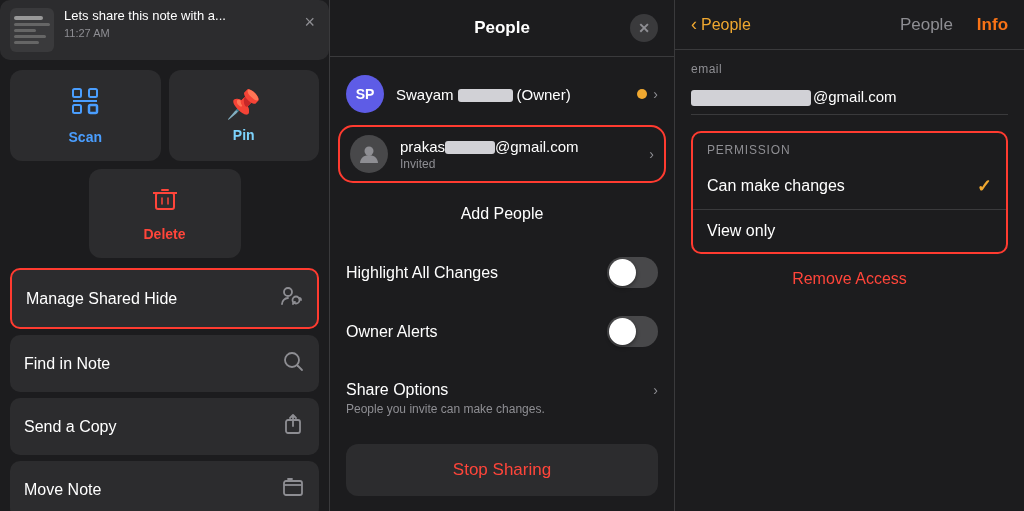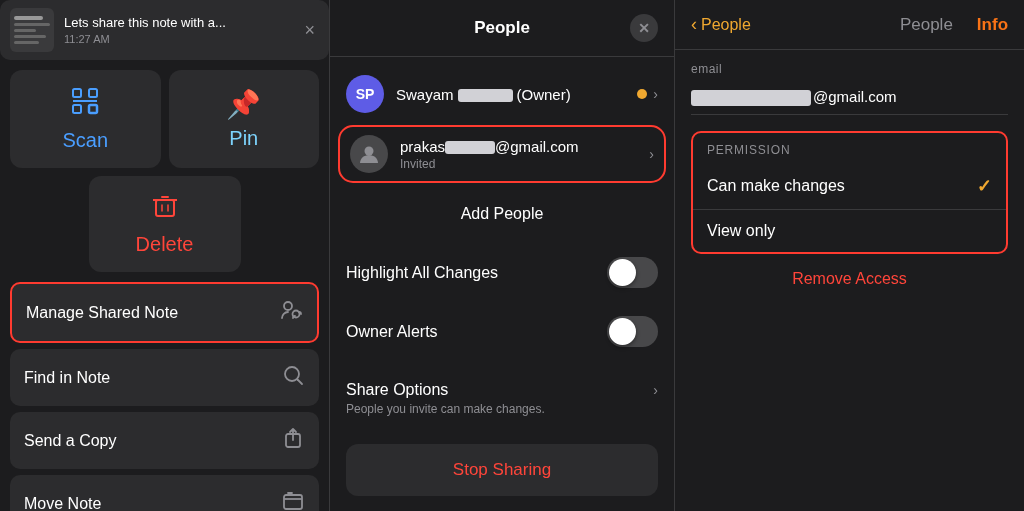--- a/index.html
+++ b/index.html
@@ -18,21 +18,20 @@
       background: #1c1c1e;
       display: flex;
       flex-direction: column;
       border-right: 1px solid #3a3a3c;
       flex-shrink: 0;
     }
 
     .notification-bar {
       background: #2c2c2e;
       display: flex;
-      align-items: center;
       padding: 8px 10px;
       gap: 10px;
       min-height: 60px;
       border-radius: 10px;
     }
 
     .notification-thumb {
       width: 44px;
       height: 44px;
       background: #3a3a3c;
@@ -94,22 +93,22 @@
       justify-content: center;
       padding: 16px 10px;
       cursor: pointer;
       gap: 6px;
     }
 
     .action-btn .icon {
       font-size: 26px;
     }
     .action-btn .label {
-      font-size: 20px;
-      font-weight: 400;
+      font-size: 14px;
+      font-weight: 700;
     }
     .scan-label { color: #4a9eff; }
     .pin-label { color: #7dd3fc; }
     .delete-label { color: #ff453a; }
 
     .action-btn.delete-btn .icon { color: #ff453a; }
     .action-btn.scan-btn .icon { color: #4a9eff; }
     .action-btn.pin-btn .icon { color: #f0a830; }
 
     .menu-items {
@@ -529,21 +528,21 @@
           <line x1="11" y1="13" x2="11" y2="19" stroke="#ff453a" stroke-width="1.5" stroke-linecap="round"></line>
           <line x1="17" y1="13" x2="17" y2="19" stroke="#ff453a" stroke-width="1.5" stroke-linecap="round"></line>
         </svg>
       </span>
       <span class="label delete-label">Delete</span>
     </div>
   </div>
 
   <div class="menu-items">
     <div class="menu-item highlighted">
-      <span class="menu-item-text">Manage Shared Note</span>
+      <span class="menu-item-text">Manage Shared Hide</span>
       <span class="menu-item-icon">
         <svg width="24" height="24" viewBox="0 0 24 24" fill="none">
           <circle cx="9" cy="8" r="4" stroke="#8e8e93" stroke-width="1.8" fill="none"></circle>
           <path d="M3 20c0-3.3 2.7-6 6-6" stroke="#8e8e93" stroke-width="1.8" stroke-linecap="round" fill="none"></path>
           <circle cx="17" cy="16" r="3.5" stroke="#8e8e93" stroke-width="1.8" fill="none"></circle>
           <path d="M14 20c0-1.1.9-2 2-2" stroke="#8e8e93" stroke-width="1.8" stroke-linecap="round" fill="none"></path>
           <path d="M20 14c1 0 2 .9 2 2" stroke="#8e8e93" stroke-width="1.8" stroke-linecap="round" fill="none"></path>
         </svg>
       </span>
     </div>

